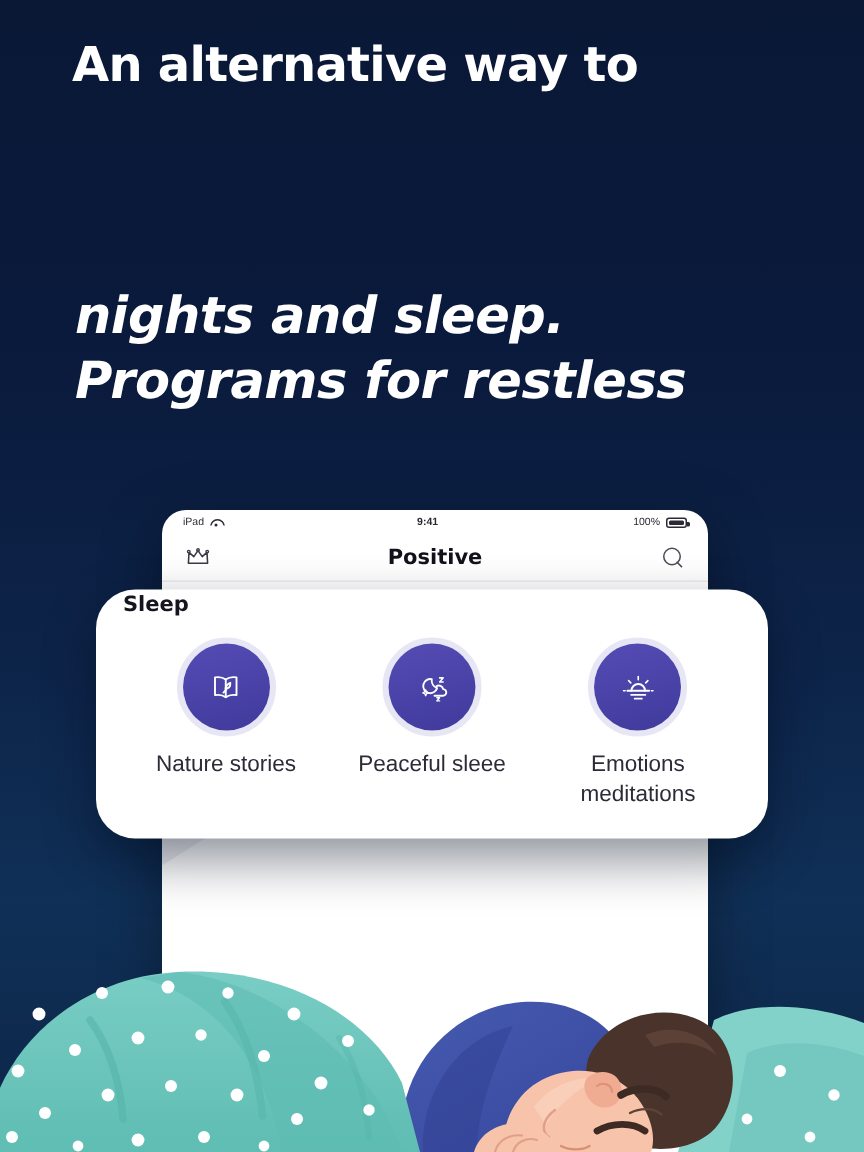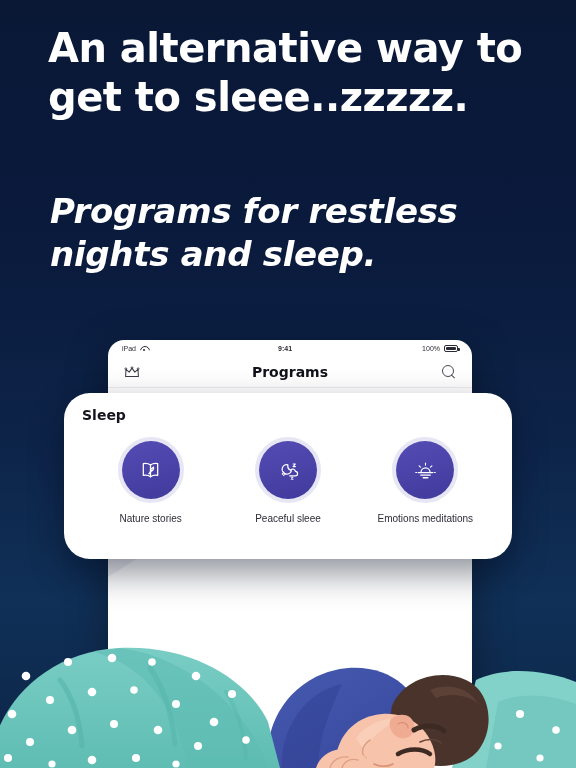--- a/index.html
+++ b/index.html
@@ -13,21 +13,21 @@
     position:absolute; inset:0;
     background:linear-gradient(180deg,#0a1836 0%,#0a1a3c 30%,#0d2449 58%,#103057 78%,#0c2547 100%);
     overflow:hidden;
   }
 
   
   .headline-block{ position:absolute; left:48px; top:24px; width:500px; }
   .headline{
     font-family:"DejaVu Sans", sans-serif;
     font-weight:700;
-    font-size:40px;
+    font-size:32px;
     line-height:1.22;
     color:#ffffff;
     letter-spacing:-0.5px;
   }
   .subhead{
     position:absolute; left:50px; top:190px; width:480px;
     font-family:"DejaVu Sans", sans-serif;
     font-weight:700; font-style:italic;
     font-size:34px; line-height:1.27;
     color:#ffffff;
@@ -128,21 +128,21 @@
     pointer-events:none;
   }
 
   
   .sleep-card{
     position:absolute; left:64px; top:393px;
     width:448px; height:166px;
     background:#ffffff;
     border-radius:26px;
     box-shadow:0 14px 34px rgba(3,10,28,.45);
-    padding:14px 18px 0;
+    padding:2px 18px 0;
   }
   .sleep-title{
     font-family:"DejaVu Sans", sans-serif;
     font-weight:700; font-size:14px; color:#15151f;
     margin-bottom:14px;
   }
   .sleep-grid{ display:flex; gap:0; }
   .s-item{ flex:1; text-align:center; }
   .s-ring{
     width:58px; height:58px; border-radius:50%;
@@ -153,40 +153,39 @@
     box-sizing:content-box;
     position:relative;
   }
   .s-circle{
     width:58px; height:58px; border-radius:50%;
     background:#4b44a8;
     background:linear-gradient(165deg,#544cb4,#413a9c);
     display:flex; align-items:center; justify-content:center;
   }
   .s-label{
-    font-size:10px; line-height:1.32; color:#2c2c38;
+    font-size:15px; line-height:1.32; color:#2c2c38;
     font-family:"Liberation Sans", sans-serif;
   }
 
   
   .illus{ position:absolute; left:0; bottom:0; width:576px; height:150px; }
 </style>
 </head>
 <body>
 
 <div class="stage">
 
   <div class="headline-block">
     <div class="headline">An alternative way to</div>
-    <div class="headline">get to sleee..zzzzz.</div>
   </div>
 
   <div class="subhead">
+    <div>nights and sleep.</div>
     <div>Programs for restless</div>
-    <div>nights and sleep.</div>
   </div>
 
   <div class="device">
 
     <div class="statusbar">
       <div class="sb-left">
         <span>iPad</span>
         <span class="wifi-ico"></span>
       </div>
       <div class="sb-center">9:41</div>
@@ -200,21 +199,21 @@
 
     <div class="navbar">
       <span class="crown">
         <svg viewBox="0 0 20 16" width="16" height="13">
           <path d="M2 13 L2.5 4 L6.5 7.5 L10 2.5 L13.5 7.5 L17.5 4 L18 13 Z" fill="none" stroke="#3a3a46" stroke-width="1.3" stroke-linejoin="round"></path>
           <circle cx="2.3" cy="3.3" r="1.1" fill="none" stroke="#3a3a46" stroke-width="1.1"></circle>
           <circle cx="17.7" cy="3.3" r="1.1" fill="none" stroke="#3a3a46" stroke-width="1.1"></circle>
           <circle cx="10" cy="2" r="1.1" fill="none" stroke="#3a3a46" stroke-width="1.1"></circle>
         </svg>
       </span>
-      <span class="nav-title">Programs</span>
+      <span class="nav-title">Positive</span>
       <span class="search-ico"></span>
     </div>
 
     <div class="behind-row">
       <div class="b-item">
         <div class="b-circle">
           <svg viewBox="0 0 24 24" width="20" height="20" fill="none" stroke="#e8f3fb" stroke-width="1.4" stroke-linecap="round">
             <path d="M9 16.5h6M10 19h4"></path>
               <path d="M12 4a5.5 5.5 0 0 0-3.2 9.9V16h6.4v-2.1A5.5 5.5 0 0 0 12 4z"></path>
             <path d="M12 1.5v1.2M4.8 4.8l.9.9M1.5 12h1.2M19.3 4.8l-.9.9M22.5 12h-1.2"></path>

